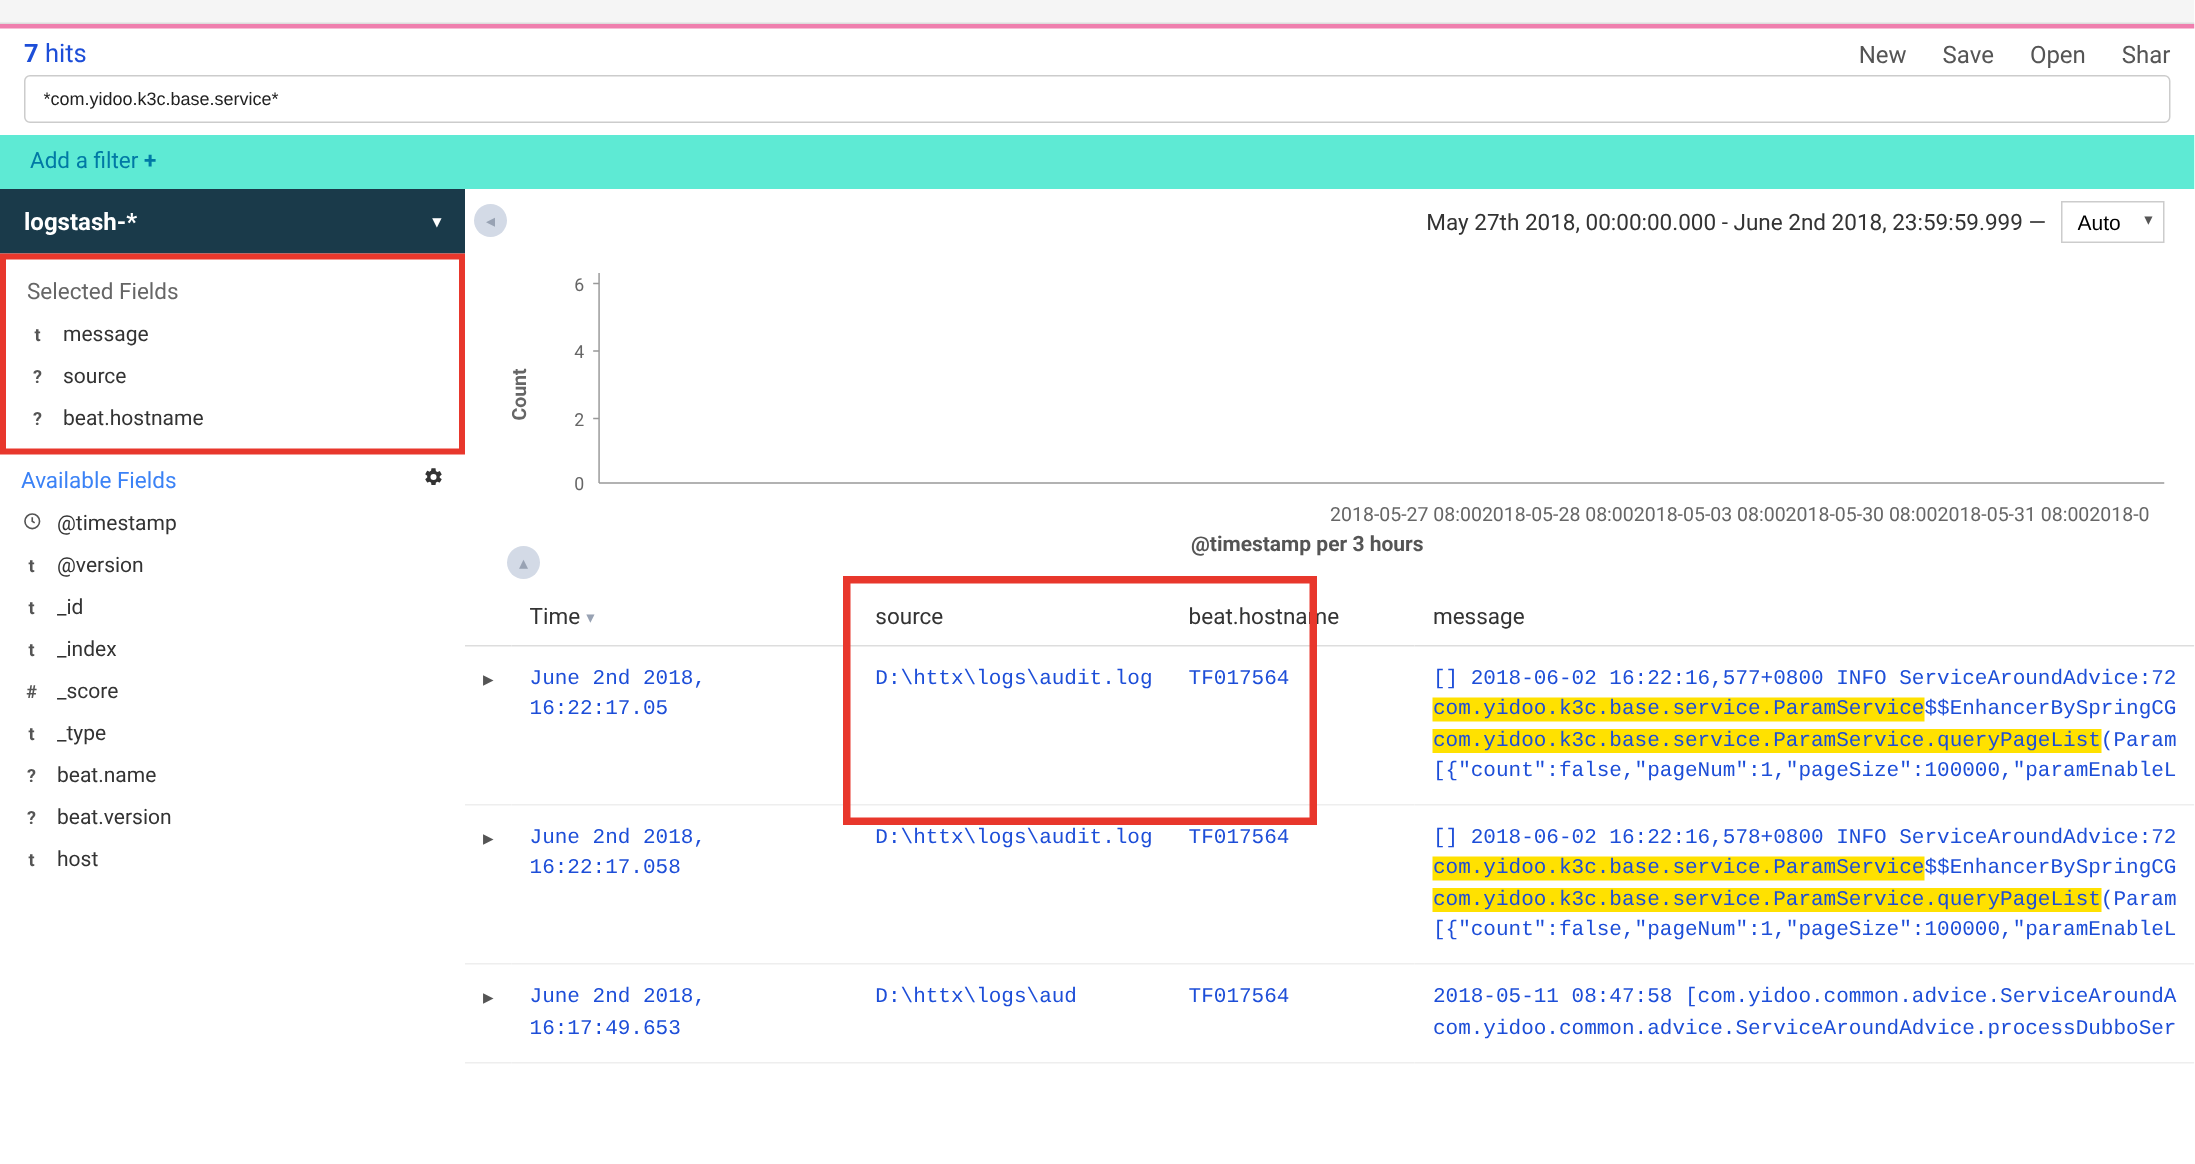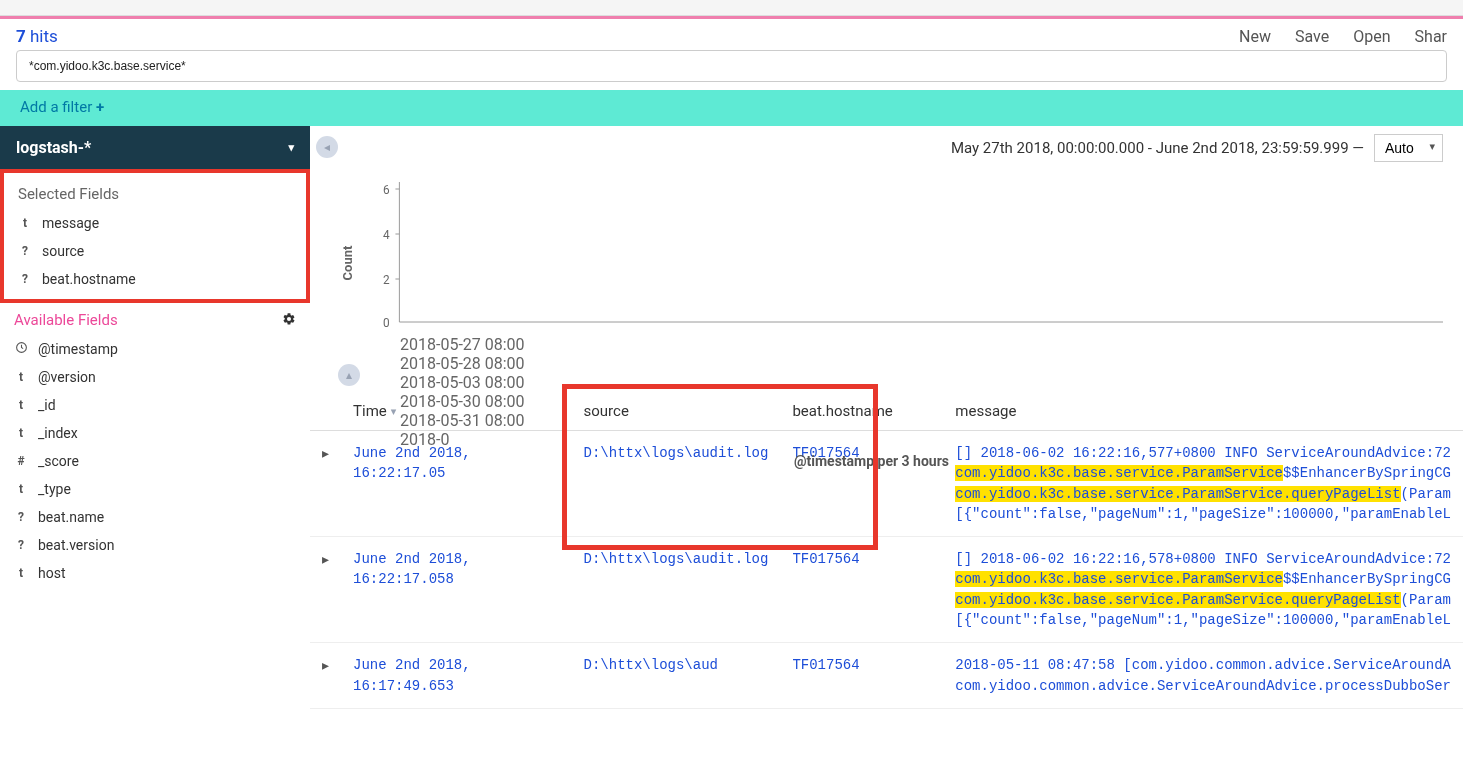--- a/index.html
+++ b/index.html
@@ -23,32 +23,32 @@
 .red-box { border:4px solid #e8372c; padding: 8px 0 6px 0; margin:0; }
 .section-title { color:#666; font-size:15px; padding:4px 14px 6px 14px; }
 .field-row { display:flex; align-items:center; gap:10px; padding:6px 14px; cursor:pointer; }
 .type-icon { width:14px; text-align:center; font-weight:700; font-size:12px; display:inline-block; }
 .type-t { color:#555; }
 .type-q { color:#555; }
 .type-clock { color:#555; }
 .type-hash { color:#555; }
 .field-name { font-size:14px; color:#333; }
 .avail-row { display:flex; justify-content:space-between; align-items:center; padding:8px 14px 6px 14px; }
-.avail-title { color:#ec4899; font-size:15px; }
+.avail-title { color:#3b82f6; font-size:15px; }
 .content { flex:1; overflow:hidden; background:#fff; position:relative; }
 .caret-circle { position:absolute; top:10px; left:6px; width:22px; height:22px; border-radius:50%; background:#d3dae6; color:#98a2b3; display:flex; align-items:center; justify-content:center; font-size:12px; }
 .date-row { padding:8px 20px 6px 60px; display:flex; justify-content:flex-end; align-items:center; gap:10px; font-size:15px;margin-left:36px; }
 .date-text { color:#333; }
 .auto-select { border:1px solid #ccc; padding:5px 28px 5px 10px; font-size:14px; background:#fff; appearance:none; position:relative; }
 .select-wrap { position:relative; display:inline-block; }
 .select-wrap::after { content:"▾"; position:absolute; right:8px; top:6px; color:#555; font-size:11px; pointer-events:none; }
 .chart-area { padding:4px 20px 4px 50px; position:relative; height:190px; }
 .y-label { position:absolute; left:20px; top:50%; transform:translateY(-50%) rotate(-90deg); color:#666; font-weight:700; font-size:13px; }
 .chart-svg { width:100%; height:160px; }
-.x-labels { display:flex; justify-content:flex-end; padding:0 10px 0 40px; color:#666; font-size:16px;flex-direction:column; }
+.x-labels { display:flex; justify-content:flex-end; padding:0 10px 0 40px; color:#666; font-size:13px; }
 .per-label { text-align:center; color:#555; font-weight:700; font-size:14px; margin-top:4px; padding-right:60px;}
 .caret-circle-2 { width:22px; height:22px; border-radius:50%; background:#d3dae6; color:#98a2b3; display:inline-flex; align-items:center; justify-content:center; font-size:12px; margin-left:28px; margin-top:6px;}
 .doc-table { width:100%; border-collapse:collapse; margin-top:6px; }
 .doc-table th { text-align:left; font-weight:400; color:#333; padding:10px 12px 10px 12px; font-size:15px; border-bottom:1px solid #ddd; }
 .doc-table td { vertical-align:top; padding:12px 12px; font-size:14px; border-bottom:1px solid #eee; font-family:"Courier New",monospace; color:#1d4ed8; line-height:1.45; }
 .doc-table td.expand { width:26px; text-align:center; color:#555; cursor:pointer; font-family:inherit;}
 .col-time { width:250px; }
 .col-source { width:100px; }
 .col-host { width:170px; }
 .th-time { display:inline-flex; align-items:center; gap:4px; }

